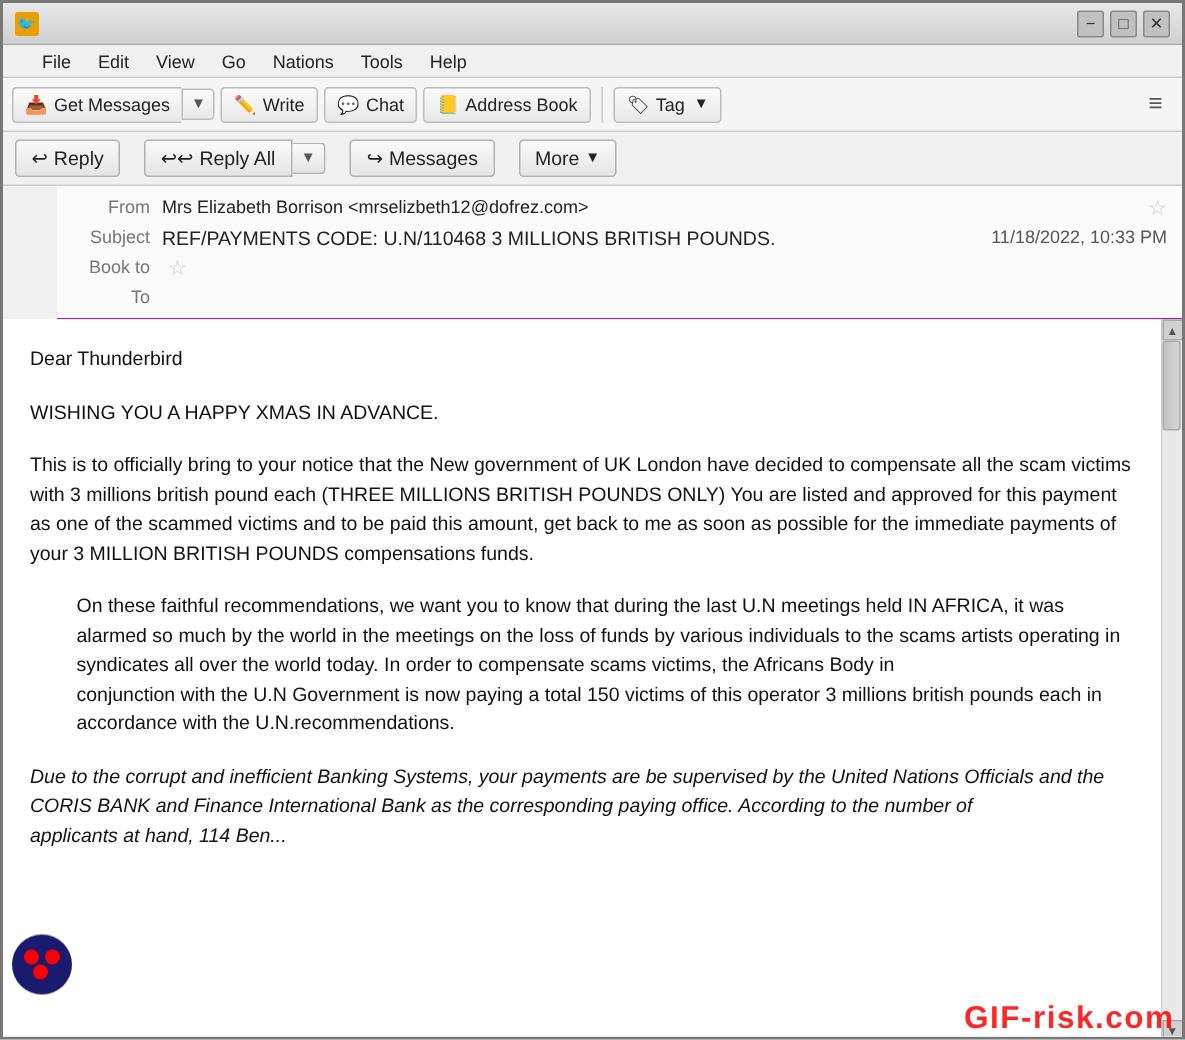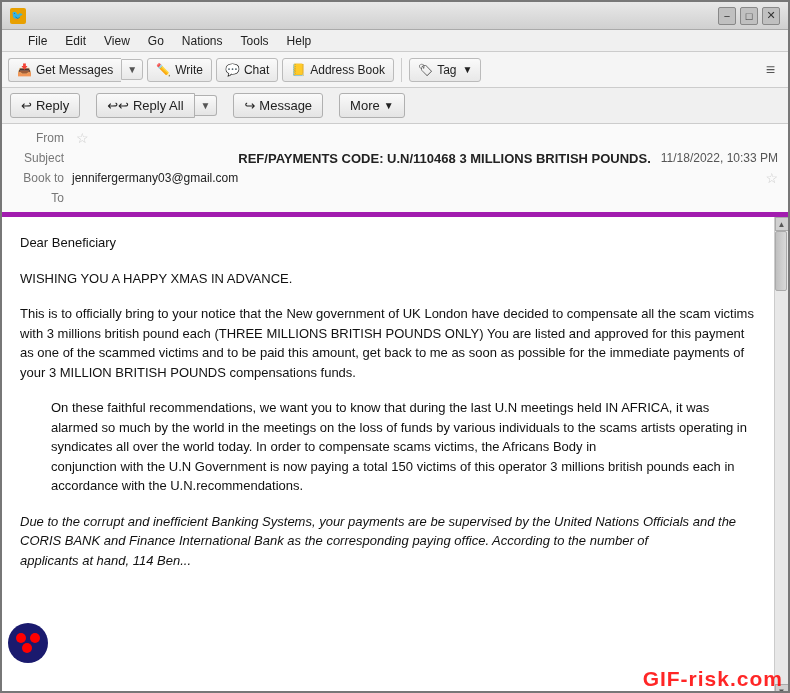--- a/index.html
+++ b/index.html
@@ -194,22 +194,23 @@
       cursor: pointer;
       color: #555;
       display: flex;
       align-items: center;
     }
     .action-group-sep { margin: 0 4px; }
 
     
     #email-headers {
       background: #fafafa;
-      border-bottom: 5px solid #a21caf;
+      border-bottom: 1px solid #a21caf;
       padding: 4px 10px;
+      margin-left: 36px;
     }
     .header-row {
       display: flex;
       align-items: center;
       padding: 2px 0;
       font-size: 12px;
       min-height: 20px;
     }
     .header-label {
       color: #777;
@@ -218,23 +219,22 @@
       text-align: right;
       padding-right: 8px;
       font-size: 12px;
     }
     .header-value {
       color: #222;
       flex: 1;
       font-size: 12px;
     }
     .header-value.subject {
-      font-weight: bold;
+      font-weight: normal;
       font-size: 13px;
-      text-align: right;
     }
     .header-date {
       color: #555;
       font-size: 12px;
       margin-left: auto;
       padding-left: 10px;
     }
     .star-icon {
       color: #ccc;
       font-size: 14px;
@@ -420,62 +420,62 @@
       <span>Reply All</span>
     </div>
     <div class="action-btn-arrow">▼</div>
   </div>
 
   <div class="action-group-sep"></div>
 
   <div class="action-btn-group">
     <div class="action-btn only">
       <span>↪</span>
-      <span>Message</span>
+      <span>Messages</span>
     </div>
   </div>
 
   <div class="action-group-sep"></div>
 
   <div class="action-btn-group">
     <div class="action-btn only">
       <span>More</span>
       <span style="font-size:10px;">▼</span>
     </div>
   </div>
 </div>
 
 <div id="email-headers">
 
   <div class="header-row">
     <span class="header-label">From</span>
+    <span class="header-value">Mrs Elizabeth Borrison &lt;mrselizbeth12@dofrez.com&gt;</span>
     <span class="star-icon">☆</span>
   </div>
 
   <div class="header-row">
     <span class="header-label">Subject</span>
     <span class="header-value subject">REF/PAYMENTS CODE: U.N/110468 3 MILLIONS BRITISH POUNDS.</span>
     <span class="header-date">11/18/2022, 10:33 PM</span>
   </div>
 
   <div class="header-row">
     <span class="header-label">Book to</span>
-    <span class="header-value">jennifergermany03@gmail.com</span>
     <span class="star-icon">☆</span>
   </div>
 
   <div class="header-row">
     <span class="header-label">To</span>
   </div>
 </div>
 
 <div id="email-layout">
   <div id="email-body">
     <div class="email-text-block">
-      <p>Dear Beneficiary</p>
+      <p>Dear Thunderbird</p>
     </div>
     <div class="email-text-block">
       <p>WISHING YOU A HAPPY XMAS IN ADVANCE.</p>
     </div>
     <div class="email-text-block">
       <p>This is to officially bring to your notice that the New government of UK London have decided to compensate all the scam victims with 3 millions british pound each (THREE MILLIONS BRITISH POUNDS ONLY) You are listed and approved for this payment as one of the scammed victims and to be paid this amount, get back to me as soon as possible for the immediate payments of your 3 MILLION BRITISH POUNDS compensations funds.</p>
     </div>
     <div class="email-text-block">
       <p style="white-space:pre-line;margin-left:31px;">On these faithful recommendations, we want you to know that during the last U.N meetings held IN AFRICA, it was alarmed so much by the world in the meetings on the loss of funds by various individuals to the scams artists operating in syndicates all over the world today. In order to compensate scams victims, the Africans Body in
 conjunction with the U.N Government is now paying a total 150 victims of this operator 3 millions british pounds each in accordance with the U.N.recommendations.</p>

